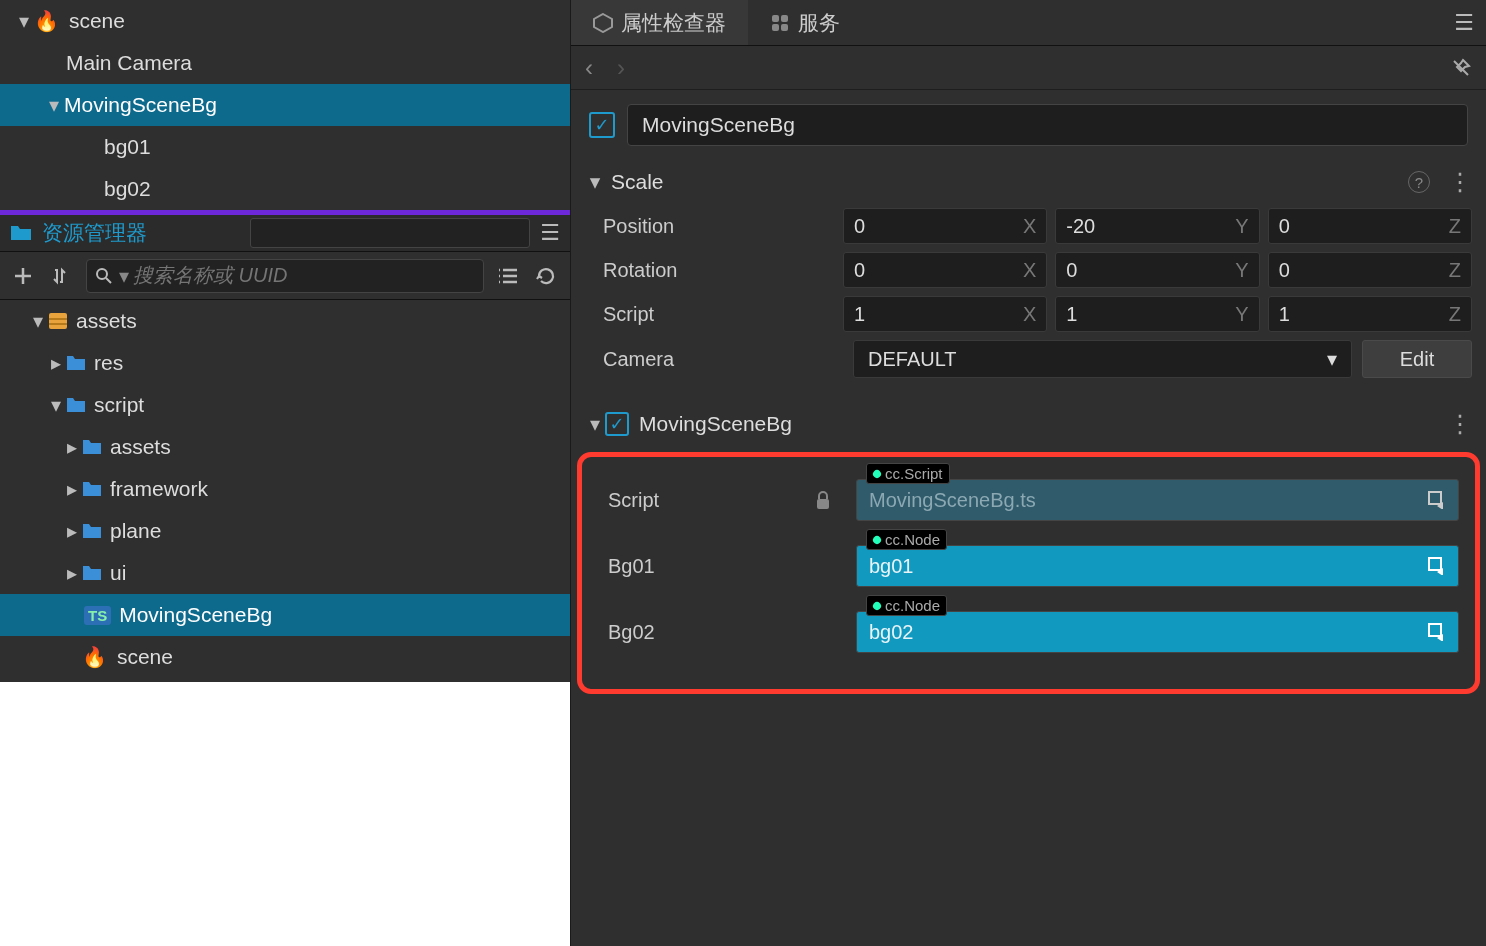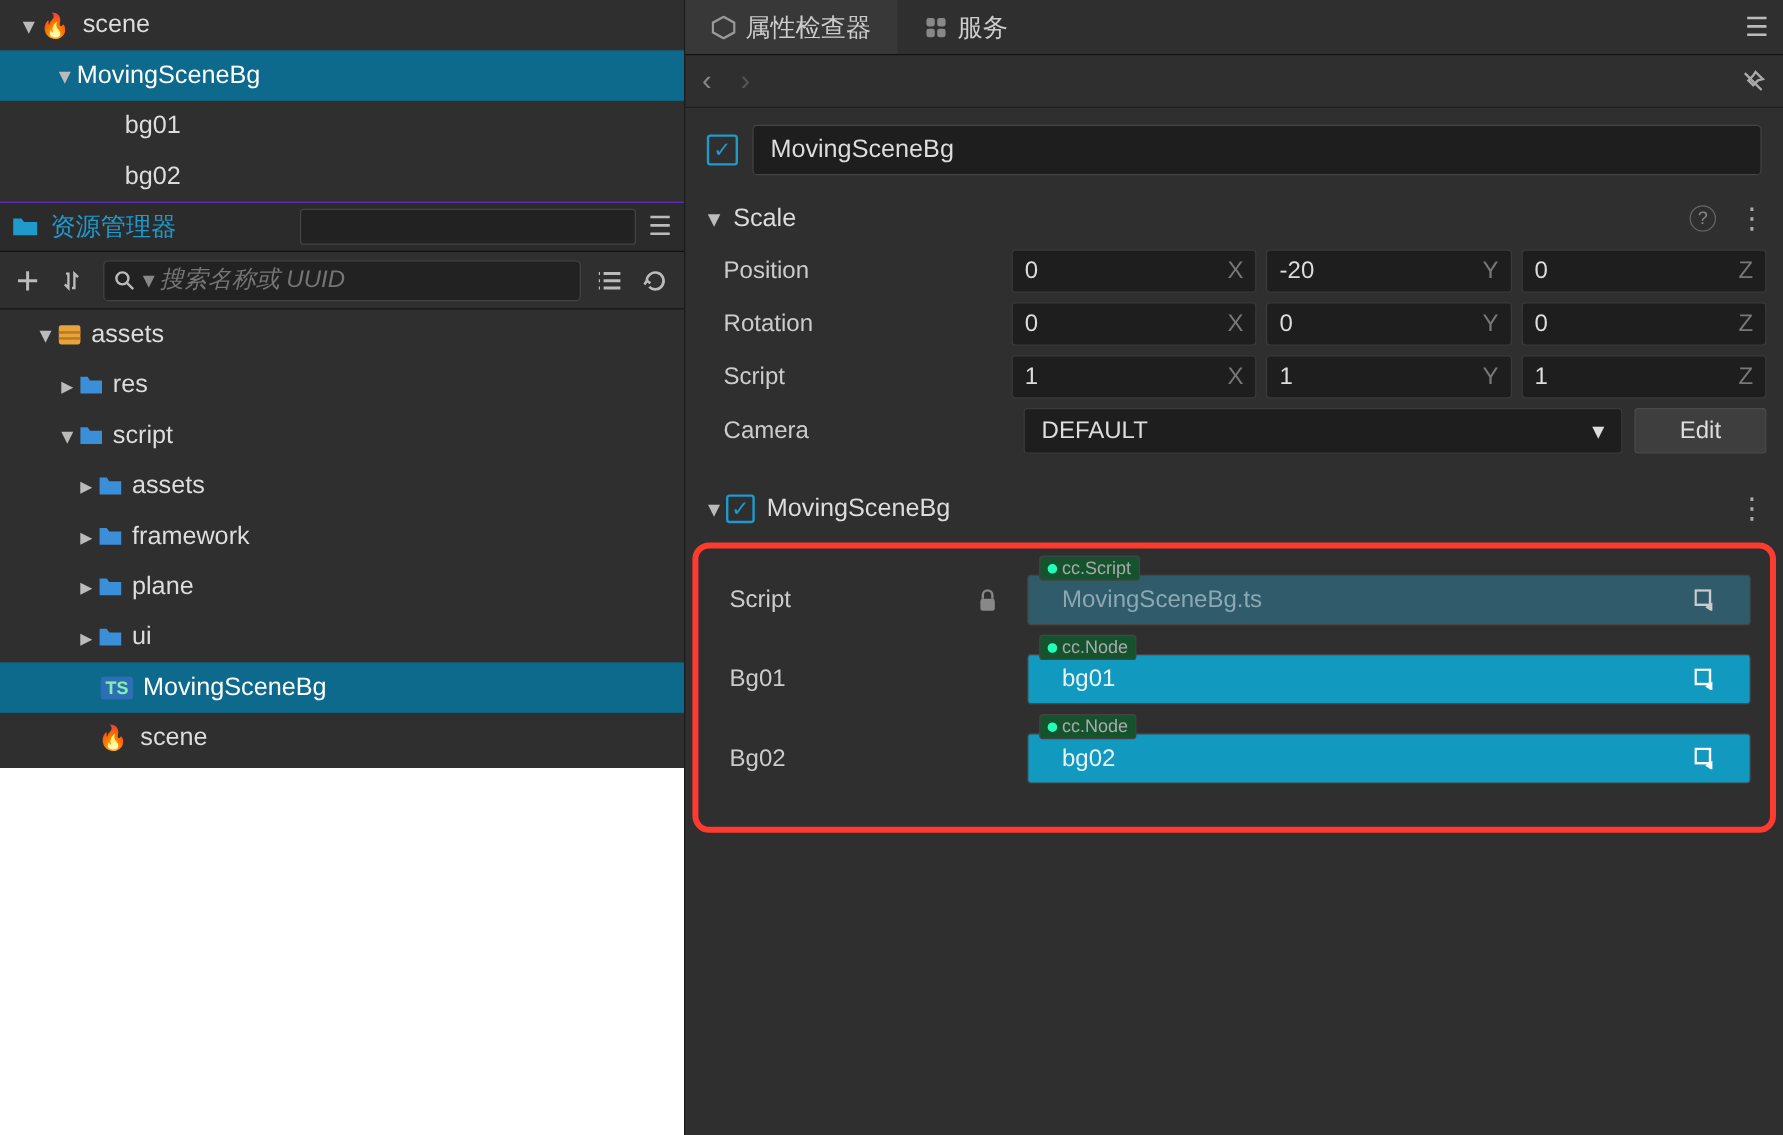--- a/index.html
+++ b/index.html
@@ -27,21 +27,21 @@
     .chevron { width: 20px; display:inline-flex; justify-content:center; color:#bbb; }
     .indent-1 { padding-left: 66px; }
     .indent-2 { padding-left: 104px; }
     .indent-0 { padding-left: 14px; }
     .fire-icon { color:#f5a623; margin-right:10px; font-size:20px;}
     .node-label { font-size: 21px; }
 
     
     .assets-header {
       display:flex; align-items:center; height:42px;
-      background:#2b2b2b; border-top:1px solid #6d28d9;border-bottom:1px solid #111;
+      background:#2b2b2b; border-top:5px solid #6d28d9;border-bottom:1px solid #111;
       padding: 0 10px; gap:10px;
     }
     .folder-icon { color:#1f9acc; }
     .assets-title { color:#1f9acc; font-size:21px; }
     .spacer { flex:1; }
     .menu-icon { color:#bbb; font-size:22px;}
     .assets-toolbar {
       display:flex; align-items:center; height:48px; gap:10px;
       background:#2f2f2f; padding:0 10px; border-bottom:1px solid #111;
     }
@@ -160,46 +160,49 @@
     }
     .script-row {
       display:grid; grid-template-columns: 200px 36px 1fr;
       align-items:center; padding: 12px 6px 12px 16px; gap:6px;
     }
     .script-label { color:#ccc; font-size:20px;}
     .lock-icon { color:#888;}
     .ref-wrap { position:relative; flex:1;}
     .ref-tag {
       position:absolute; top:-16px; left:10px;
-      background:#14532d; border:1px solid #444; border-radius:3px;
+      background:#000000; border:1px solid #444; border-radius:3px;
       font-size:15px; color:#aaa; padding:1px 6px;
       display:flex; align-items:center; gap:4px;
     }
     .ref-tag .dot { width:8px;height:8px;border-radius:50%; background:#2fb; transform:rotate(45deg);}
     .ref-input {
       background:#305b6b; border:1px solid #444; border-radius:3px;
-      height:42px; display:flex; align-items:center; padding:0 28px;
+      height:42px; display:flex; align-items:center; padding:0 12px;
       color:#8ba8b3; justify-content:space-between;
     }
     .ref-input.bright { background:#1299c0; color:#e8f4f8;}
     .goto-icon { color:#ddd;}
     
     .asset-label { font-size:21px;}
     svg { display:block;}
   </style>
 </head>
 <body>
 
 <div class="left-panel">
 
   <div class="hierarchy">
     <div class="tree-row indent-0">
       <span class="chevron">▾</span>
       <span class="fire-icon">🔥</span>
       <span class="node-label">scene</span>
+    </div>
+    <div class="tree-row indent-1">
+      <span class="node-label">Main Camera</span>
     </div>
     <div class="tree-row selected" style="padding-left:44px;">
       <span class="chevron">▾</span>
       <span class="node-label">MovingSceneBg</span>
     </div>
     <div class="tree-row indent-2">
       <span class="node-label">bg01</span>
     </div>
     <div class="tree-row indent-2">
       <span class="node-label">bg02</span>

